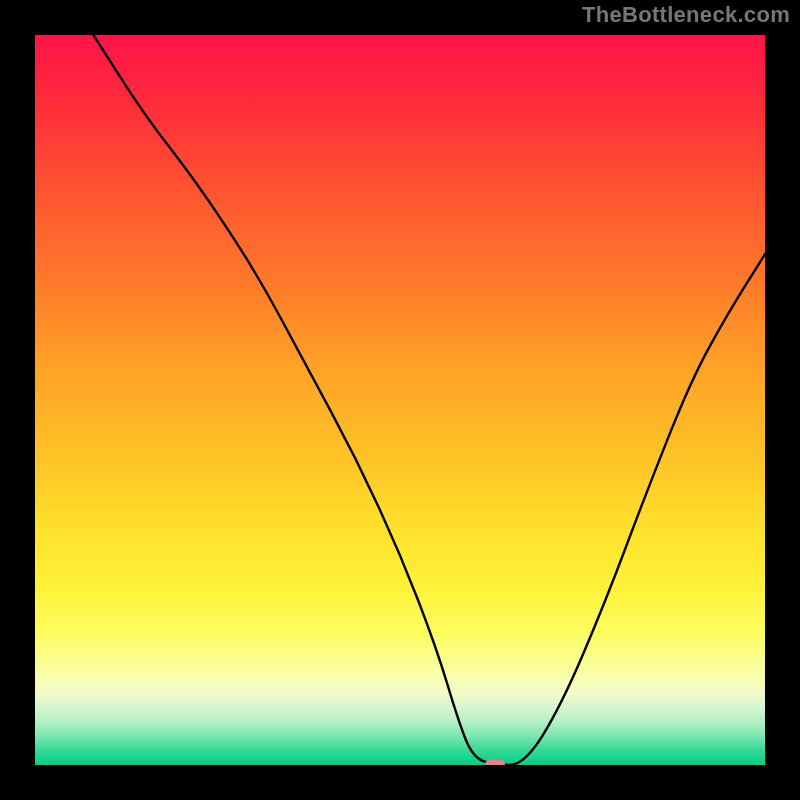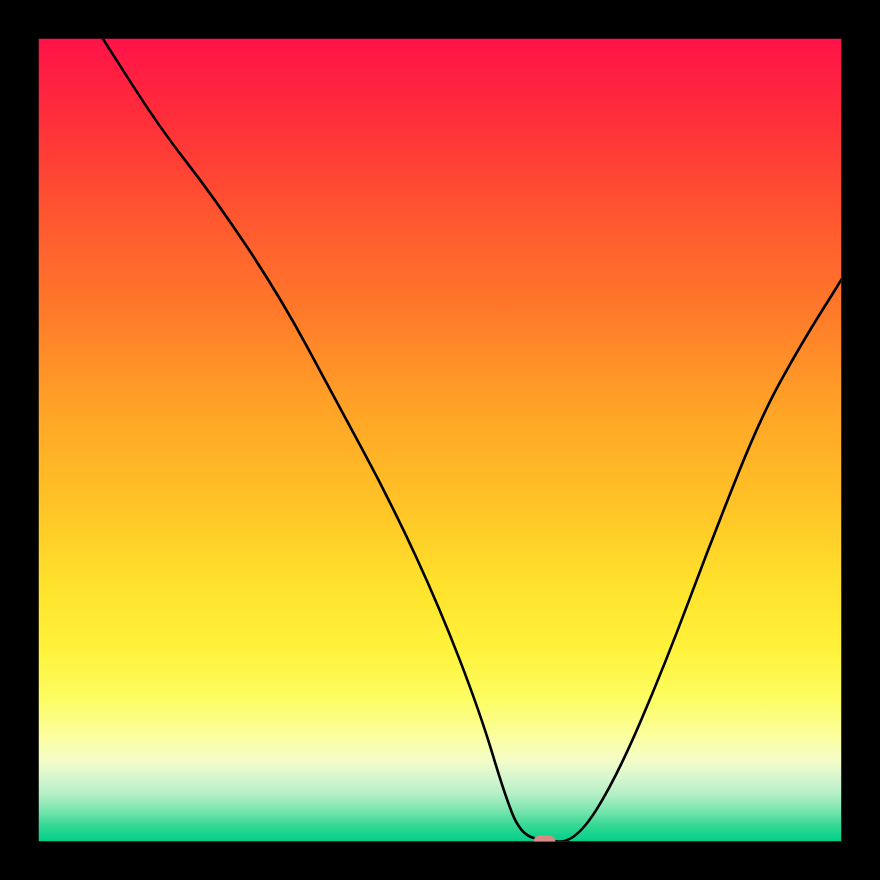--- a/index.html
+++ b/index.html
@@ -72,20 +72,21 @@
     border-radius: 6px;
     background: #d88b85;
     transform: translate(-50%, -50%);
   }
 </style>
 </head>
 <body>
 
 <div class="frame">
 
+  <div class="watermark">TheBottleneck.com</div>
 
   <div class="plot-area">
     <div class="gradient"></div>
 
     <svg class="curve" viewBox="0 0 730 730" preserveAspectRatio="none">
       <path id="curve-path" d="M 58.4 0.0 Q 58.4 0.0 84.0 40.1 Q 109.5 80.3 135.1 113.1 Q 160.6 146.0 189.8 189.8 Q 219.0 233.6 244.6 281.0 Q 270.1 328.5 295.6 375.9 Q 321.2 423.4 343.1 470.9 Q 365.0 518.3 383.3 565.8 Q 401.5 613.2 412.5 649.7 Q 423.4 686.2 430.7 704.5 Q 438.0 722.7 448.9 726.4 Q 459.9 730.0 474.5 730.0 Q 489.1 730.0 507.4 700.8 Q 525.6 671.6 547.5 620.5 Q 569.4 569.4 591.3 511.0 Q 613.2 452.6 635.1 397.9 Q 657.0 343.1 675.3 310.3 Q 693.5 277.4 711.8 248.2 T 730.0 219.0" fill="none" stroke="#000" stroke-width="2.4" stroke-linecap="round" stroke-linejoin="round"></path>
     </svg>
 
     <div class="marker" id="optimum-marker" style="left: 459.9px; top: 730px;"></div>
   </div>

